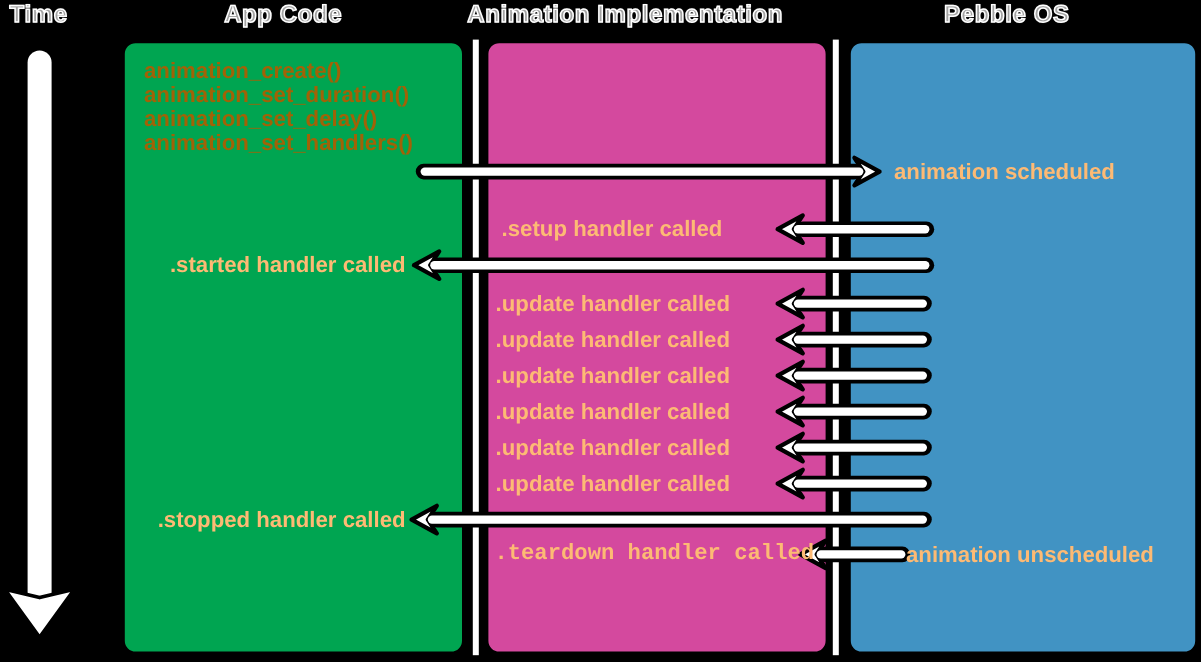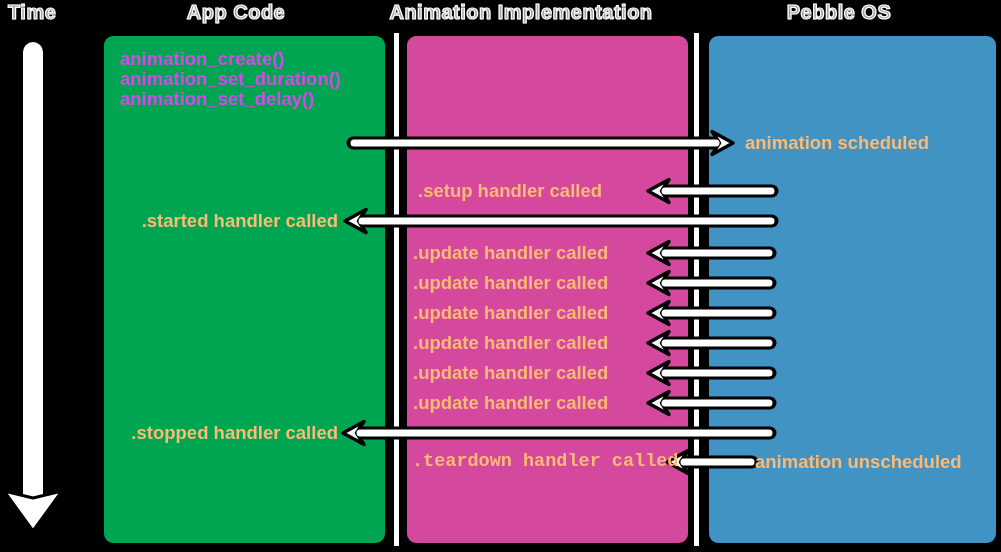--- a/index.html
+++ b/index.html
@@ -38,21 +38,21 @@
   .lifeline{
     position:absolute;top:33px;height:513px;width:5px;
     background:var(--lifeline,#fff);
   }
   .lifeline-1{left:394px;}
   .lifeline-2{left:694px;}
 
   
   .calls{
     position:absolute;left:120px;top:49px;
-    color:#d946ef;font-size:18.5px;font-weight:bold;line-height:20px;
+    color:#a16207;font-size:18.5px;font-weight:bold;line-height:20px;
     white-space:nowrap;
   }
 
   
   .msg-label{
     position:absolute;height:24px;line-height:24px;
     color:#fdba74;font-size:18.5px;font-weight:bold;white-space:nowrap;
   }
 
   svg.arrow-layer{position:absolute;left:0;top:0;}
@@ -71,20 +71,21 @@
   <div class="box box-impl"></div>
   <div class="box box-os"></div>
 
   <div class="lifeline lifeline-1"></div>
   <div class="lifeline lifeline-2"></div>
 
   <div id="calls" class="calls">
       <div>animation_create()</div>
       <div>animation_set_duration()</div>
       <div>animation_set_delay()</div>
+      <div>animation_set_handlers()</div>
     </div>
 
   <svg id="arrows" class="arrow-layer" width="1001" height="552" viewBox="0 0 1001 552">
 
     <g>
       <line x1="33" y1="52" x2="33" y2="497" stroke="#fff" stroke-width="20" stroke-linecap="round"></line>
       <polygon points="33,531 4,491 33,498 62,491" fill="#fff" stroke="#000" stroke-width="3" stroke-linejoin="round"></polygon>
     </g>
     <g id="msg-arrows">
         <g>

